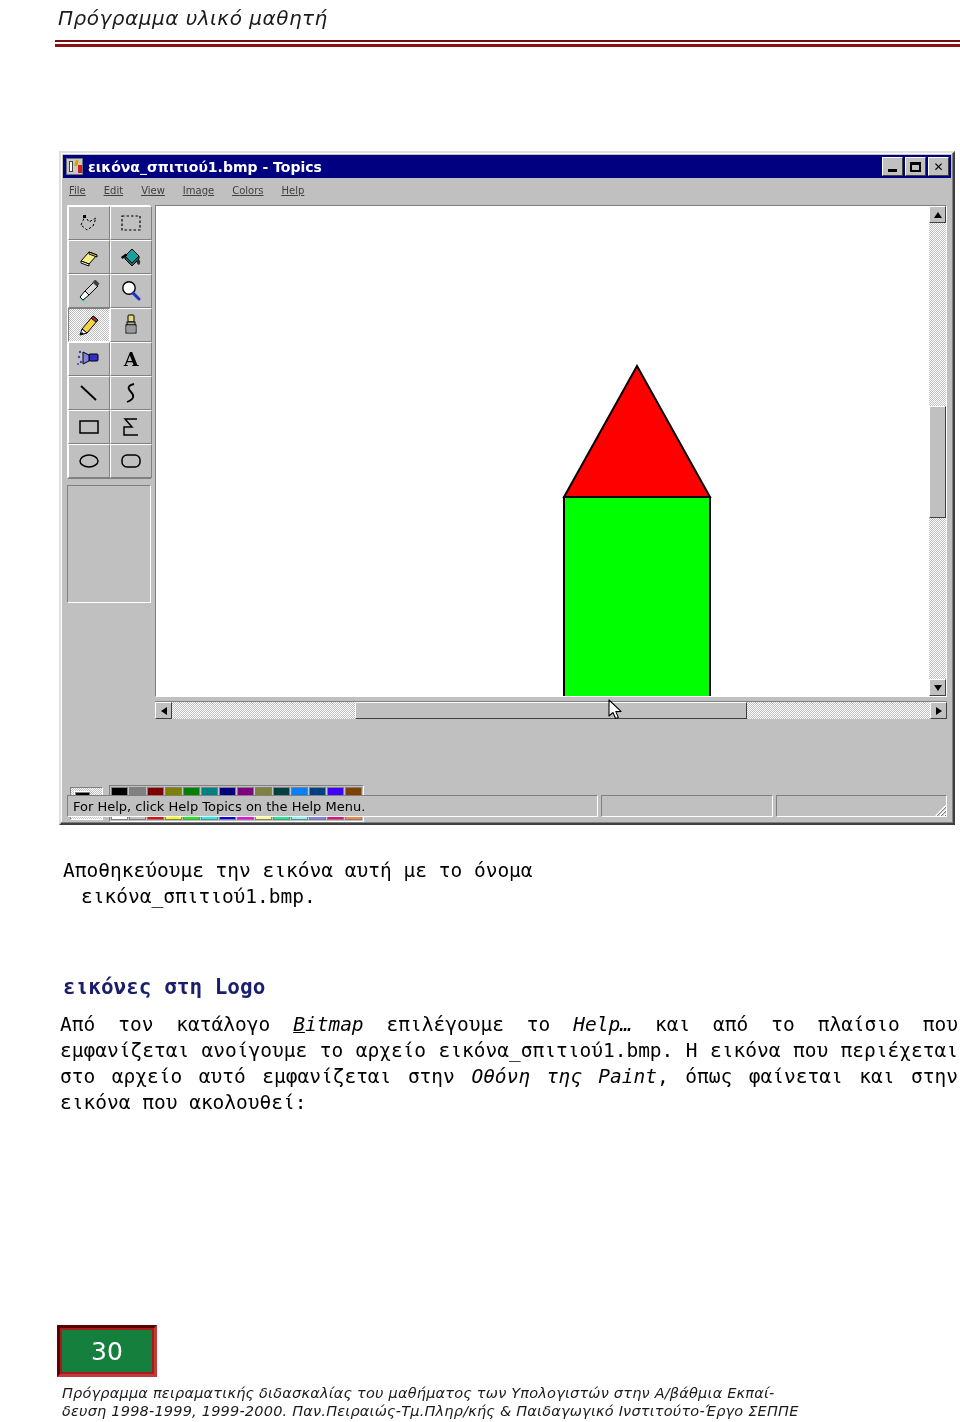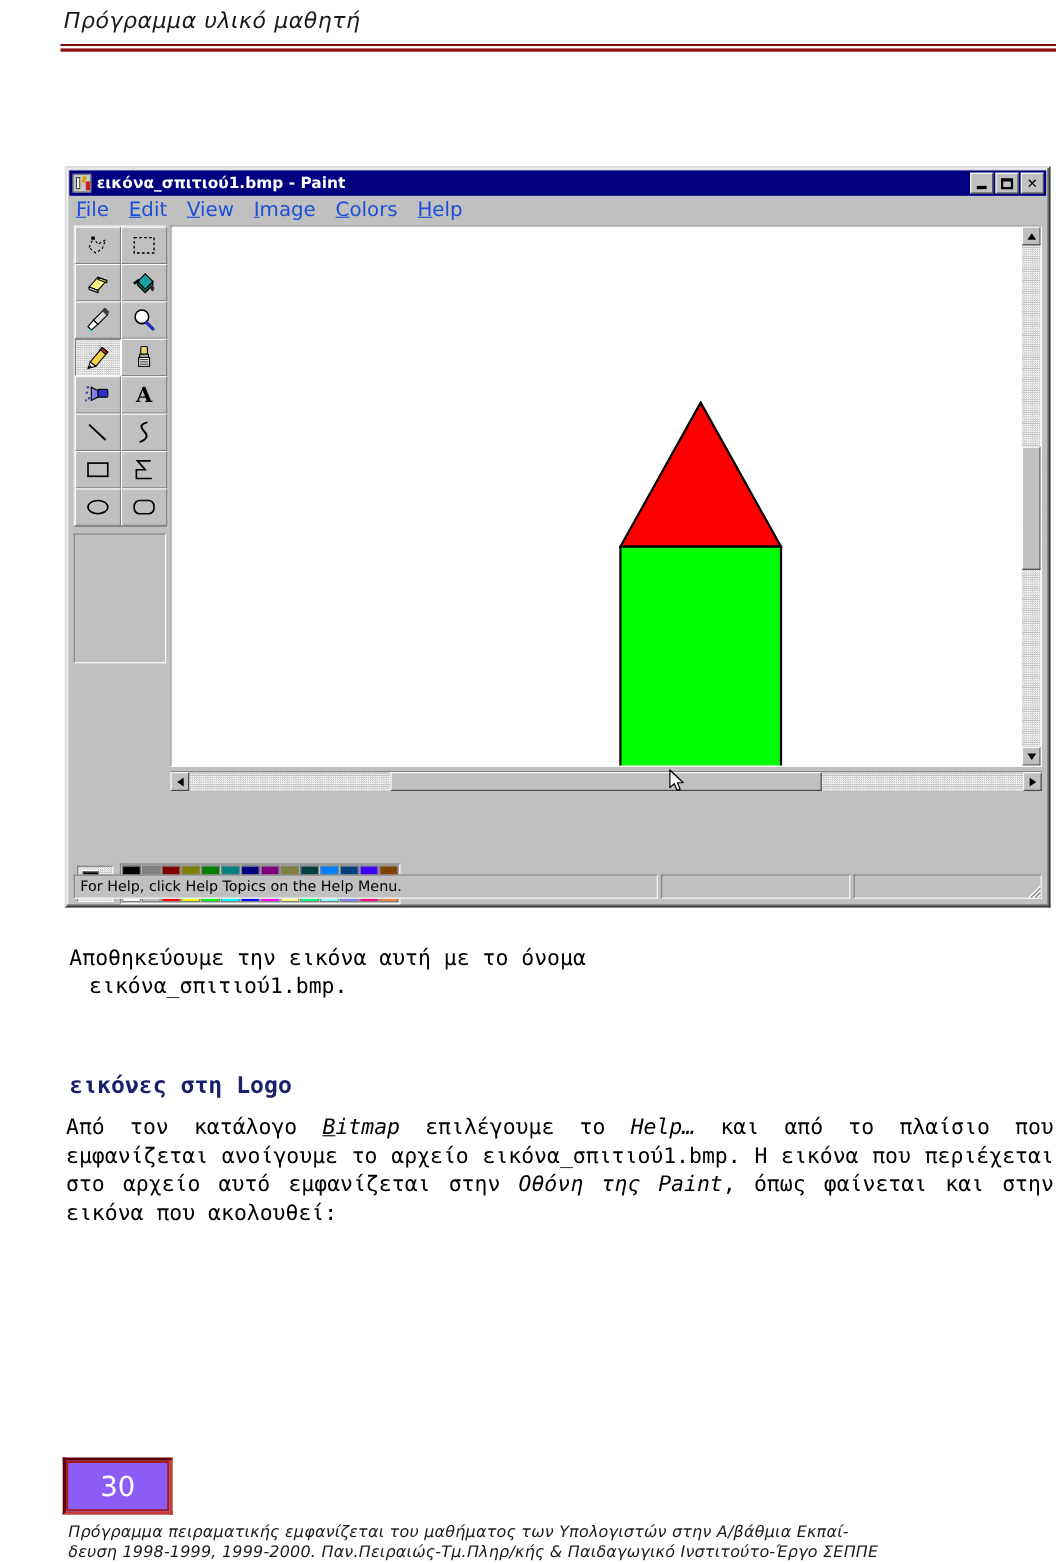--- a/index.html
+++ b/index.html
@@ -79,22 +79,22 @@
 
   
   #menubar {
     height: 22px; margin: 1px 2px 0 2px;
     display: flex; align-items: center;
     padding-left: 6px;
     background: #c0c0c0;
   }
   .menu-item {
     font-family:"DejaVu Sans", sans-serif;
-    font-size: 18px; color:#1d4ed8;
-    margin-right: 18px; white-space:nowrap;
+    font-size: 10px; color:#404040;
+    margin-right: 18px; white-space:nowrap;text-decoration:underline;
   }
   .menu-item u { text-decoration: underline; }
 
   
   #win-body {
     position:absolute; left:2px; top:48px; right:2px; bottom:2px;
   }
 
   
   #toolbox {
@@ -276,21 +276,21 @@
     width:100px; height:52px;
     background:#8b0000;
     border-top:3px solid #5c0000;
     border-left:3px solid #5c0000;
     border-right:3px solid #c23b3b;
     border-bottom:3px solid #c23b3b;
     display:flex; align-items:center; justify-content:center;
   }
   #page-num-box .inner {
     width:100%; height:100%;
-    background:#8b5cf6;
+    background:#15803d;
     border:2px solid #a81b1b;
     display:flex; align-items:center; justify-content:center;
     color:#ffffff;
     font-family:"DejaVu Sans", sans-serif;
     font-size:25px;
   }
   #footer-text {
     position:absolute; left:62px; top:1384px; width:890px;
     font-family:"DejaVu Sans", sans-serif;
     font-style: italic;
@@ -311,21 +311,21 @@
 </div>
 
 <div id="paint-window">
 
   <div id="titlebar">
     <div id="titlebar-icon">
       <div class="p1"></div>
         <div class="p2"></div>
         <div class="p3"></div>
     </div>
-    <div id="title-text">εικόνα_σπιτιού1.bmp - Paint</div>
+    <div id="title-text">εικόνα_σπιτιού1.bmp - Topics</div>
     <div class="win-btns">
       <div class="win-btn">
           <div class="min-bar"></div>
         </div>
       <div class="win-btn">
           <div class="max-box"></div>
         </div>
       <div class="win-btn">✕</div>
     </div>
   </div>
@@ -556,15 +556,15 @@
 <div id="heading-logo">εικόνες στη Logo</div>
 
 <div id="para2">
   <span>Από τον κατάλογο </span><i><span class="ul-b">B</span><span>itmap</span></i><span> επιλέγουμε το </span><i>Help…</i><span> και από το πλαίσιο που εμφανίζεται ανοίγουμε το αρχείο εικόνα_σπιτιού1.bmp. Η εικόνα που περιέχεται στο αρχείο αυτό εμφανίζεται στην </span><i>Οθόνη της Paint</i><span>, όπως φαίνεται και στην εικόνα που ακολουθεί:</span>
 </div>
 
 <div id="page-num-box">
   <div class="inner">30</div>
 </div>
 <div id="footer-text">
-  <div>Πρόγραμμα πειραματικής εμφανίζεται του μαθήματος των Υπολογιστών στην  Α/βάθμια Εκπαί-</div>
+  <div>Πρόγραμμα πειραματικής διδασκαλίας του μαθήματος των Υπολογιστών στην  Α/βάθμια Εκπαί-</div>
   <div>δευση 1998-1999, 1999-2000. Παν.Πειραιώς-Τμ.Πληρ/κής &amp; Παιδαγωγικό Ινστιτούτο-Έργο ΣΕΠΠΕ</div>
 </div>
 
 </body></html>

